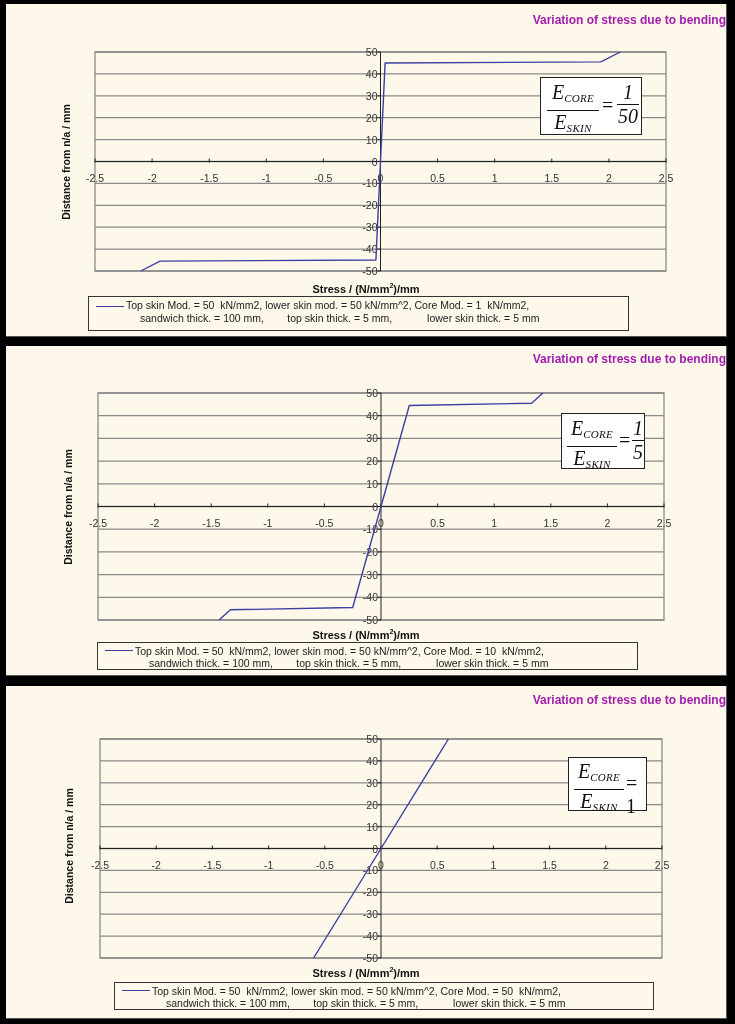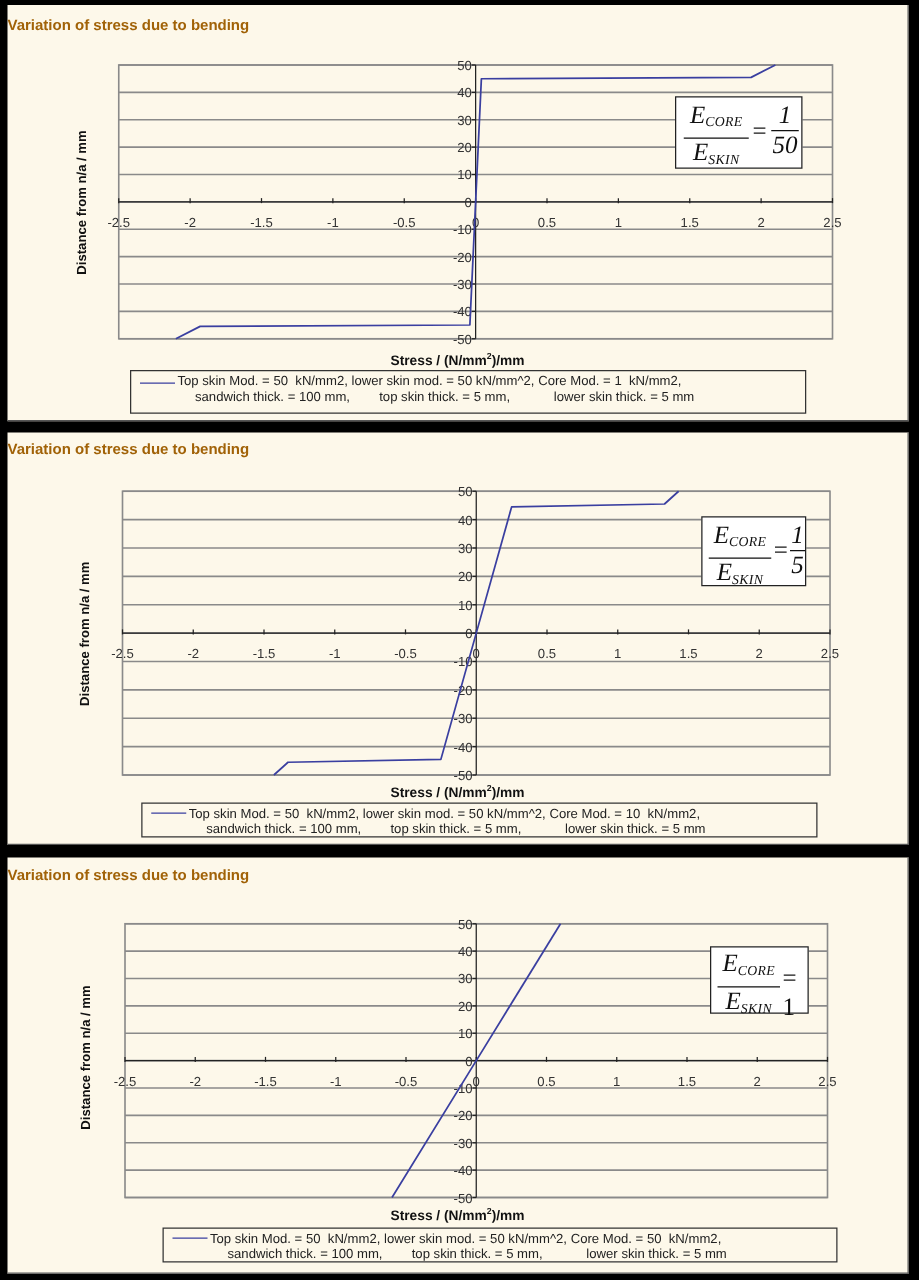--- a/index.html
+++ b/index.html
@@ -9,37 +9,37 @@
     font-family: "Liberation Sans", sans-serif;
   }
   .panel {
     position: absolute; left: 6px; width: 721px;
     background: #fdf8ea;
     border-right: 1px solid #555;
     border-bottom: 1px solid #555;
     box-sizing: border-box;
   }
   .chart-title {
-    position: absolute; left: 0; width: 100%; text-align: left;
-    font-weight: bold; font-size: 12px; color: #a16207;
+    position: absolute; left: 0; width: 100%; text-align: right;
+    font-weight: bold; font-size: 12px; color: #a21caf;
   }
   .ylabel {
     position: absolute; font-weight: bold; font-size: 10.5px; color: #111;
     transform: rotate(-90deg); transform-origin: center center;
     white-space: nowrap; text-align: center; width: 160px; height: 14px;
   }
   .xlabel {
     position: absolute; left: 0; width: 100%; text-align: center;
     font-weight: bold; font-size: 11px; color: #111;
   }
   .xlabel sup { font-size: 7px; }
   .legend {
     position: absolute; border: 1px solid #333; background: #fdf8ea;
     font-size: 10.5px; color: #222; box-sizing: border-box;
-    padding: 2px 4px 2px 4px; line-height: 13px; margin-left: 16px;
+    padding: 2px 4px 2px 4px; line-height: 13px;
   }
   .legend .swatch {
     position: absolute; left: 7px; top: 9px; width: 28px; height: 0;
     border-top: 1.5px solid #3a3fa0;
   }
   .legend .l1, .legend .l2 { white-space: pre; display: block; }
   .legend .l1 { padding-left: 33px; }
   .legend .l2 { padding-left: 47px; }
   .ratio-box {
     position: absolute; border: 1.5px solid #222; background: #ffffff;

